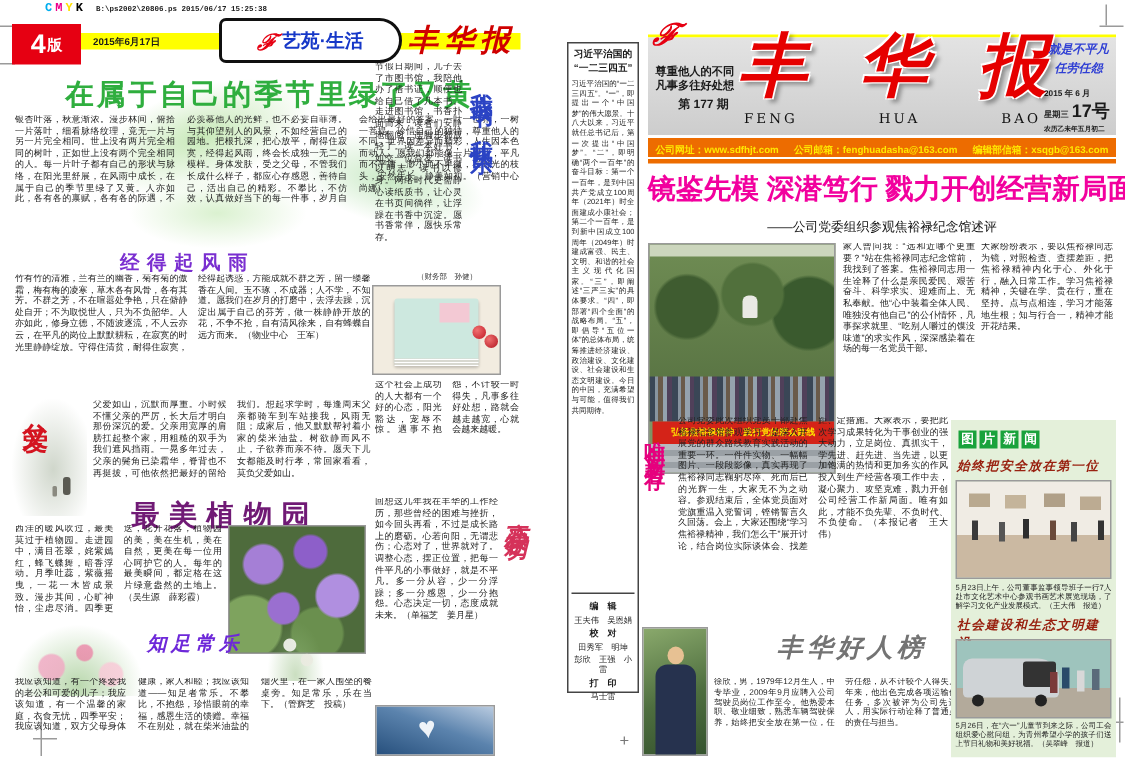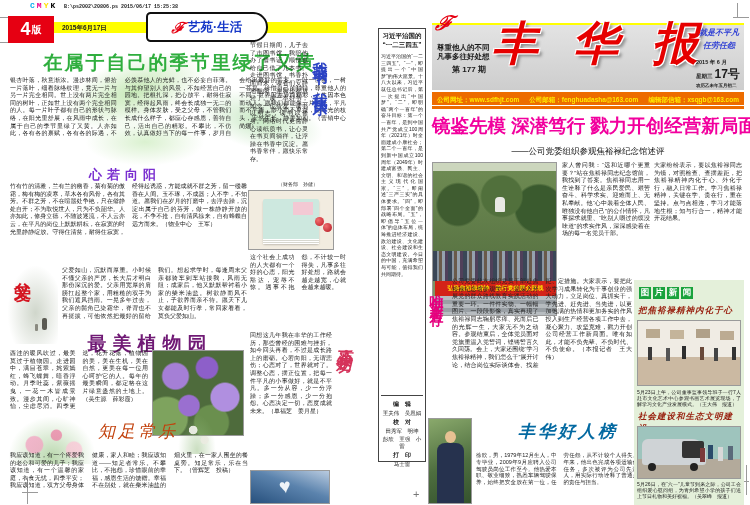--- a/index.html
+++ b/index.html
@@ -40,28 +40,29 @@
   <div class="abs" style="left:54px;top:22px;width:293px;height:11px;background:#ffff00;"></div>
   <div class="abs" style="left:8px;top:16px;width:46px;height:27px;background:#e60012;color:#fff;display:flex;align-items:center;justify-content:center;">
     <span style="font-size:18px;font-weight:bold;">4</span>
     <span style="font-size:10px;font-weight:bold;margin-left:1px;">版</span>
   </div>
   <div class="abs" style="left:62px;top:24px;font-size:6.5px;font-weight:bold;">2015年6月17日</div>
   <div class="abs" style="left:146px;top:12px;width:118px;height:26px;background:#fff;border:2px solid #101010;border-radius:5px 16px 16px 5px;display:flex;align-items:center;justify-content:center;gap:4px;">
     <span class="serif" style="color:#e60012;font-size:15px;font-weight:bold;font-style:italic;transform:skewX(-8deg);">ℱ</span>
     <span style="font-size:12.5px;font-weight:bold;color:#1638c8;">艺苑·生活</span>
   </div>
+  <div class="abs serif" style="left:272px;top:13px;font-size:20px;font-weight:bold;font-style:italic;color:#cf0000;letter-spacing:4px;">丰华报</div>
 
   <div class="blob" style="left:60px;top:58px;width:150px;height:66px;background:radial-gradient(ellipse,rgba(130,205,95,.45),rgba(130,205,95,0) 70%);transform:rotate(-18deg);"></div>
   <div class="blob" style="left:195px;top:92px;width:130px;height:58px;background:radial-gradient(ellipse,rgba(120,200,110,.4),rgba(120,200,110,0) 70%);transform:rotate(14deg);"></div>
   <div class="blob" style="left:85px;top:118px;width:120px;height:48px;background:radial-gradient(ellipse,rgba(150,215,120,.35),rgba(150,215,120,0) 70%);"></div>
   <div class="abs" style="left:14px;top:50px;width:332px;text-align:center;font-size:19px;font-weight:bold;color:#2fae3e;letter-spacing:2px;white-space:nowrap;">在属于自己的季节里绿了又黄</div>
   <div class="abs tx c3" style="left:10px;top:77px;width:336px;height:89px;">银杏叶落，秋意渐浓。漫步林间，俯拾一片落叶，细看脉络纹理，竟无一片与另一片完全相同。世上没有两片完全相同的树叶，正如世上没有两个完全相同的人。每一片叶子都有自己的形状与脉络，在阳光里舒展，在风雨中成长，在属于自己的季节里绿了又黄。人亦如此，各有各的禀赋，各有各的际遇，不必羡慕他人的光鲜，也不必妄自菲薄。与其仰望别人的风景，不如经营自己的园地。把根扎深，把心放平，耐得住寂寞，经得起风雨，终会长成独一无二的模样。身体发肤，受之父母，不管我们长成什么样子，都应心存感恩，善待自己，活出自己的精彩。不攀比，不仿效，认真做好当下的每一件事，岁月自会给出最好的答案。一叶一世界，一树一菩提。珍惜自己的独特，尊重他人的不同，世界因差异而精彩，人生因本色而动人。愿我们都能像一片树叶，平凡而不平庸，渺小而不卑微，在时光的枝头，安然生长，静美如初。（营销中心　尚娜）</div>
 
-  <div class="abs" style="left:40px;top:166px;width:170px;text-align:center;font-size:13px;font-weight:bold;color:#7a2fd0;letter-spacing:5px;">心若向阳</div>
+  <div class="abs" style="left:40px;top:166px;width:170px;text-align:center;font-size:13px;font-weight:bold;color:#7a2fd0;letter-spacing:5px;">经得起风雨</div>
   <div class="abs tx c2" style="left:10px;top:183px;width:237px;height:86px;">竹有竹的清雅，兰有兰的幽香，菊有菊的傲霜，梅有梅的凌寒，草木各有风骨，各有其芳。不群之芳，不在喧嚣处争艳，只在僻静处自开；不为取悦世人，只为不负韶华。人亦如此，修身立德，不随波逐流，不人云亦云，在平凡的岗位上默默耕耘，在寂寞的时光里静静绽放。守得住清贫，耐得住寂寞，经得起诱惑，方能成就不群之芳，留一缕馨香在人间。玉不琢，不成器；人不学，不知道。愿我们在岁月的打磨中，去浮去躁，沉淀出属于自己的芬芳，做一株静静开放的花，不争不抢，自有清风徐来，自有蜂蝶自远方而来。（物业中心　王军）</div>
 
   <div class="abs tx" style="left:250px;top:42px;width:58px;height:148px;">节假日期间，儿子去了市图书馆，我陪他办了借书证，顺便也给自己借了几本书。走进图书馆，书香扑面而来，读者们安静地翻阅，连脚步都放轻了。读一本好书，如交一位益友；读书以明志，读书以修身。网络时代更需静心读纸质书，让心灵在书页间徜徉，让浮躁在书香中沉淀。愿书香常伴，愿快乐常存。</div>
   <div class="abs vert" style="left:310px;top:50px;height:128px;font-size:15px;font-weight:bold;color:#2b43c4;letter-spacing:4px;">我读书，我快乐</div>
   <div class="abs" style="left:278px;top:181px;font-size:5px;color:#333;">（财务部　孙健）</div>
   <div class="photo" style="left:248px;top:190px;width:86px;height:60px;background:#f2ece0;">
     <div class="abs" style="left:14px;top:8px;width:56px;height:44px;background:#cde8df;border-radius:2px;box-shadow:0 2px 2px rgba(0,0,0,.2);"></div>
     <div class="abs" style="left:14px;top:48px;width:56px;height:5px;background:repeating-linear-gradient(#fff 0 1px,#d8d8d0 1px 2px);"></div>
     <div class="abs" style="left:44px;top:11px;width:20px;height:13px;background:#f3c9d4;"></div>
     <div class="blob" style="left:66px;top:26px;width:9px;height:9px;background:radial-gradient(circle at 35% 35%,#f07070,#c11824);"></div>
@@ -75,21 +76,21 @@
     <span class="abs" style="left:34px;top:52px;width:5px;height:12px;background:#5a5a52;border-radius:2px;"></span>
     <span class="abs" style="left:27px;top:58px;width:3px;height:7px;background:#8a8a80;border-radius:1px;"></span>
   </div>
   <div class="abs tx c2" style="left:62px;top:267px;width:185px;height:77px;">父爱如山，沉默而厚重。小时候不懂父亲的严厉，长大后才明白那份深沉的爱。父亲用宽厚的肩膀扛起整个家，用粗糙的双手为我们遮风挡雨。一晃多年过去，父亲的鬓角已染霜华，脊背也不再挺拔，可他依然把最好的留给我们。想起求学时，每逢周末父亲都骑车到车站接我，风雨无阻；成家后，他又默默帮衬着小家的柴米油盐。树欲静而风不止，子欲养而亲不待。愿天下儿女都能及时行孝，常回家看看，莫负父爱如山。</div>
 
   <div class="abs" style="left:60px;top:331px;width:180px;text-align:center;font-size:19px;font-weight:bold;color:#701a75;letter-spacing:6px;">最美植物园</div>
   <div class="abs tx c2" style="left:10px;top:350px;width:138px;height:86px;">西洼的暖风吹过，最美莫过于植物园。走进园中，满目苍翠，姹紫嫣红，蜂飞蝶舞，暗香浮动。月季吐蕊，紫薇摇曳，一花一木皆成景致。漫步其间，心旷神怡，尘虑尽消。四季更迭，花开花落，植物园的美，美在生机，美在自然，更美在每一位用心呵护它的人。每年的最美瞬间，都定格在这片绿意盎然的土地上。（吴生源　薛彩霞）</div>
   <div class="photo" style="left:152px;top:350px;width:92px;height:86px;background-color:#4e6b3c;background-image:radial-gradient(circle at 25% 30%,#a57fd6 0 14%,rgba(0,0,0,0) 16%),radial-gradient(circle at 60% 20%,#8d5fc9 0 12%,rgba(0,0,0,0) 14%),radial-gradient(circle at 80% 55%,#b08fe0 0 16%,rgba(0,0,0,0) 18%),radial-gradient(circle at 40% 65%,#9a6fd0 0 13%,rgba(0,0,0,0) 15%),radial-gradient(circle at 15% 80%,#7ea35e 0 20%,rgba(0,0,0,0) 22%),radial-gradient(circle at 65% 85%,#6a8f4e 0 18%,rgba(0,0,0,0) 20%);"></div>
 
   <div class="abs" style="left:8px;top:416px;width:88px;height:48px;background:radial-gradient(circle at 30% 60%,rgba(242,167,195,.8) 0 12%,rgba(0,0,0,0) 14%),radial-gradient(circle at 55% 40%,rgba(236,120,160,.7) 0 9%,rgba(0,0,0,0) 11%),radial-gradient(circle at 75% 70%,rgba(250,200,215,.8) 0 10%,rgba(0,0,0,0) 12%),radial-gradient(ellipse at 50% 85%,rgba(140,190,120,.6),rgba(0,0,0,0) 70%);"></div>
-  <div class="abs serif" style="left:98px;top:420px;width:90px;font-size:17px;font-weight:normal;font-style:italic;color:#c2410c;letter-spacing:3px;">知足常乐</div>
+  <div class="abs serif" style="left:98px;top:420px;width:90px;font-size:13px;font-weight:bold;font-style:italic;color:#6d28d9;letter-spacing:3px;">知足常乐</div>
   <div class="abs" style="left:178px;top:414px;width:38px;height:40px;background:radial-gradient(circle at 40% 40%,rgba(245,245,240,.9) 0 12%,rgba(0,0,0,0) 14%),radial-gradient(circle at 70% 65%,rgba(235,235,225,.9) 0 10%,rgba(0,0,0,0) 12%),radial-gradient(ellipse at 50% 90%,rgba(150,190,130,.5),rgba(0,0,0,0) 70%);"></div>
   <div class="abs tx c3" style="left:10px;top:452px;width:238px;height:51px;">我应该知道，有一个疼爱我的老公和可爱的儿子；我应该知道，有一个温馨的家庭，衣食无忧，四季平安；我应该知道，双方父母身体健康，家人和睦；我应该知道——知足者常乐。不攀比，不抱怨，珍惜眼前的幸福，感恩生活的馈赠。幸福不在别处，就在柴米油盐的烟火里，在一家人围坐的餐桌旁。知足常乐，乐在当下。（管辉芝　投稿）</div>
 
   <div class="abs tx" style="left:250px;top:332px;width:82px;height:134px;">回想这几年我在丰华的工作经历，那些曾经的困难与挫折，如今回头再看，不过是成长路上的磨砺。心若向阳，无谓悲伤；心态对了，世界就对了。调整心态，摆正位置，把每一件平凡的小事做好，就是不平凡。多一分从容，少一分浮躁；多一分感恩，少一分抱怨。心态决定一切，态度成就未来。（单福芝　姜月星）</div>
   <div class="abs vert serif" style="left:334px;top:336px;height:110px;font-size:15px;font-weight:bold;font-style:italic;color:#d5325a;letter-spacing:2px;">心态决定一切</div>
   <div class="photo" style="left:250px;top:470px;width:80px;height:34px;background:linear-gradient(200deg,#b9cbe0 0%,#5b83ad 45%,#27507d 100%);">
     <span class="abs" style="left:28px;top:4px;font-size:20px;color:#eef3f8;transform:rotate(-8deg);">♥</span>
   </div>
 </div>
 
@@ -116,20 +117,25 @@
     <div class="abs" style="left:5px;top:18px;width:64px;font-size:7.5px;font-weight:bold;line-height:9px;">
       <div>尊重他人的不同</div>
       <div>凡事多往好处想</div>
       <div style="text-align:center;font-size:8px;margin-top:4px;">第 177 期</div>
     </div>
     <div class="abs serif" style="left:60px;top:-12px;width:206px;height:62px;display:flex;justify-content:space-between;align-items:center;font-size:46px;font-weight:bold;font-style:italic;color:#e60000;text-shadow:-1px -1px 0 #fff,1px -1px 0 #fff,-1px 1px 0 #fff,1px 1px 0 #fff,3px 3px 3px rgba(0,0,0,.35);">
       <span>丰</span>
       <span>华</span>
       <span>报</span>
     </div>
+    <div class="abs serif" style="left:64px;top:50px;width:198px;display:flex;justify-content:space-between;font-size:9px;letter-spacing:2px;color:#111;">
+      <span>FENG</span>
+      <span>HUA</span>
+      <span>BAO</span>
+    </div>
     <div class="abs" style="left:264px;top:2px;width:46px;height:60px;">
       <div class="serif" style="font-size:8px;font-weight:bold;font-style:italic;color:#2f3fd4;text-align:center;">就是不平凡</div>
       <div class="serif" style="font-size:8px;font-weight:bold;font-style:italic;color:#2f3fd4;text-align:center;margin-top:2px;">任劳任怨</div>
       <div style="font-size:5.5px;font-weight:bold;margin-top:8px;">2015 年 6 月</div>
       <div style="display:flex;align-items:baseline;gap:2px;">
         <span style="font-size:5.5px;font-weight:bold;">星期三</span>
         <span style="font-size:12px;font-weight:bold;">17号</span>
       </div>
       <div style="font-size:4.5px;font-weight:bold;">农历乙未年五月初二</div>
     </div>
@@ -158,31 +164,31 @@
   <div class="abs tx" style="left:187px;top:162px;width:88px;height:153px;">家人曾问我：“远和近哪个更重要？”站在焦裕禄同志纪念馆前，我找到了答案。焦裕禄同志用一生诠释了什么是亲民爱民、艰苦奋斗、科学求实、迎难而上、无私奉献。他“心中装着全体人民、唯独没有他自己”的公仆情怀，凡事探求就里、“吃别人嚼过的馍没味道”的求实作风，深深感染着在场的每一名党员干部。</div>
   <div class="abs tx" style="left:279px;top:162px;width:88px;height:112px;">大家纷纷表示，要以焦裕禄同志为镜，对照检查、查摆差距，把焦裕禄精神内化于心、外化于行，融入日常工作。学习焦裕禄精神，关键在学、贵在行，重在坚持。点与点相连，学习才能落地生根；知与行合一，精神才能开花结果。</div>
 
   <div class="abs vert" style="left:53px;top:282px;height:106px;font-size:14px;font-weight:bold;color:#e6007e;letter-spacing:5px;">唯创新者存</div>
   <div class="abs tx c2" style="left:77px;top:278px;width:180px;height:186px;">公司党委此次组织党员干部赴焦裕禄纪念馆参观学习，是深入开展党的群众路线教育实践活动的重要一环。一件件实物、一幅幅图片、一段段影像，真实再现了焦裕禄同志鞠躬尽瘁、死而后已的光辉一生，大家无不为之动容。参观结束后，全体党员面对党旗重温入党誓词，铿锵誓言久久回荡。会上，大家还围绕“学习焦裕禄精神，我们怎么干”展开讨论，结合岗位实际谈体会、找差距、定措施。大家表示，要把此次学习成果转化为干事创业的强大动力，立足岗位、真抓实干，学先进、赶先进、当先进，以更加饱满的热情和更加务实的作风投入到生产经营各项工作中去，凝心聚力、攻坚克难，戮力开创公司经营工作新局面。唯有如此，才能不负先辈、不负时代、不负使命。（本报记者　王大伟）</div>
 
   <div class="photo" style="left:53px;top:418px;width:44px;height:86px;background:linear-gradient(160deg,#8aa96c,#4e6e3f 55%,#35532e);">
     <div class="blob" style="left:16px;top:12px;width:11px;height:12px;background:#e7c193;"></div>
     <div class="abs" style="left:8px;top:24px;width:27px;height:62px;background:#26324e;border-radius:8px 8px 0 0;"></div>
   </div>
-  <div class="abs serif" style="left:123px;top:420px;width:140px;text-align:center;font-size:17px;font-weight:bold;font-style:italic;color:#0369a1;letter-spacing:3px;">丰华好人榜</div>
+  <div class="abs serif" style="left:123px;top:420px;width:140px;text-align:center;font-size:17px;font-weight:bold;font-style:italic;color:#737373;letter-spacing:3px;">丰华好人榜</div>
   <div class="abs tx c2" style="left:101px;top:452px;width:168px;height:51px;font-size:5.5px;line-height:6.8px;">徐欣，男，1979年12月生人，中专毕业，2009年9月应聘入公司驾驶员岗位工作至今。他热爱本职、敬业细致，熟悉车辆驾驶保养，始终把安全放在第一位，任劳任怨，从不计较个人得失。几年来，他出色完成各项运输保障任务，多次被评为公司先进个人，用实际行动诠释了普通员工的责任与担当。</div>
 
   <div class="abs" style="left:259px;top:280px;width:110px;height:225px;background:#e4f0da;">
     <div class="abs" style="left:5px;top:7px;display:flex;gap:2px;">
       <span style="width:12px;height:12px;background:#19a23c;color:#fff;font-size:8.5px;font-weight:bold;display:inline-flex;align-items:center;justify-content:center;">图</span>
       <span style="width:12px;height:12px;background:#19a23c;color:#fff;font-size:8.5px;font-weight:bold;display:inline-flex;align-items:center;justify-content:center;">片</span>
       <span style="width:12px;height:12px;background:#19a23c;color:#fff;font-size:8.5px;font-weight:bold;display:inline-flex;align-items:center;justify-content:center;">新</span>
       <span style="width:12px;height:12px;background:#19a23c;color:#fff;font-size:8.5px;font-weight:bold;display:inline-flex;align-items:center;justify-content:center;">闻</span>
     </div>
-    <div class="serif abs" style="left:4px;top:25px;width:102px;font-size:8.5px;font-weight:bold;font-style:italic;color:#992211;letter-spacing:1px;">把焦裕禄精神内化于心</div>
+    <div class="serif abs" style="left:4px;top:25px;width:102px;font-size:8.5px;font-weight:bold;font-style:italic;color:#992211;letter-spacing:1px;">始终把安全放在第一位</div>
     <div class="photo" style="left:3px;top:40px;width:104px;height:66px;background:linear-gradient(#f0ece4 0 56%,#cbb9a2 56% 100%);">
       <span class="abs" style="left:8px;top:8px;width:14px;height:9px;background:#b9a98f;box-shadow:24px 1px 0 #c4b49a,50px 0 0 #b0a088,74px 2px 0 #bcab92;"></span>
       <span class="figrow" style="left:10px;top:26px;width:4px;height:13px;background:#3a3a3a;box-shadow:18px 1px 0 #555,34px -1px 0 #2e2e2e,52px 0 0 #6a4a3a,66px 1px 0 #444,84px 0 0 #333;"></span>
     </div>
     <div class="abs tx5" style="left:3px;top:109px;width:104px;height:21px;">5月23日上午，公司董事监事领导班子一行7人赴市文化艺术中心参观书画艺术展览现场，了解学习文化产业发展模式。（王大伟　报道）</div>
     <div class="serif abs" style="left:4px;top:131px;width:102px;font-size:8.5px;font-weight:bold;font-style:italic;color:#992211;letter-spacing:1px;">社会建设和生态文明建设</div>
     <div class="photo" style="left:3px;top:146px;width:104px;height:53px;background:linear-gradient(#9ec4bd 0 62%,#b3aa9b 62% 100%);">
       <span class="abs" style="left:4px;top:12px;width:64px;height:26px;background:#cfd3d6;border-radius:6px 14px 3px 3px;"></span>
       <span class="abs" style="left:44px;top:14px;width:22px;height:17px;background:#333;border-radius:2px;"></span>
       <span class="blob" style="left:10px;top:36px;width:8px;height:8px;background:#222;"></span>

